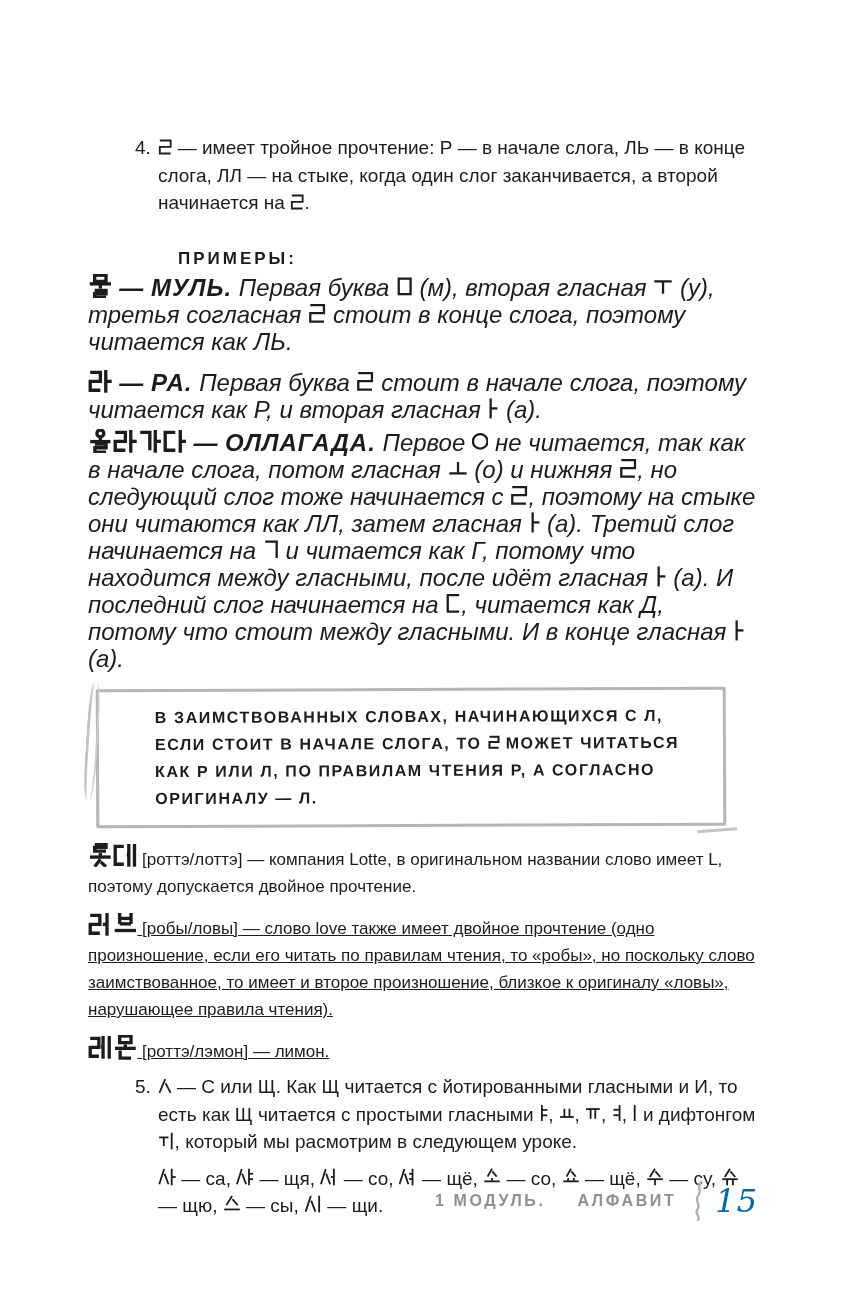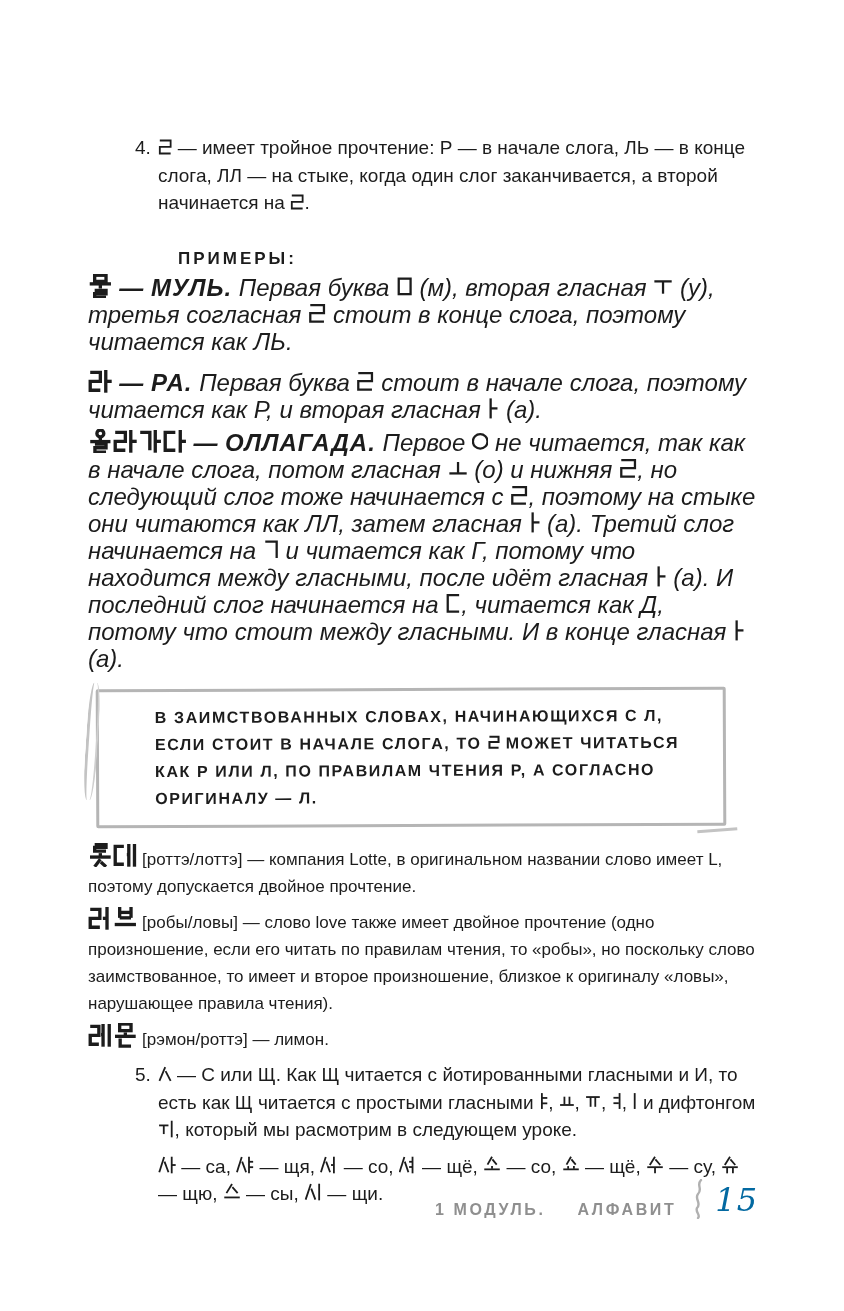--- a/index.html
+++ b/index.html
@@ -27,26 +27,26 @@
     content:"";position:absolute;left:-13px;top:-10px;height:118px;width:7px;
     border-left:3px solid #c3c3c3;border-right:2px solid #cfcfcf;
     transform:rotate(4deg);border-radius:40%;
   }
   .note-box::after{ 
     content:"";position:absolute;right:-14px;bottom:-9px;width:40px;height:0;
     border-top:3px solid #c3c3c3;transform:rotate(-4deg);
   }
   .note-text{margin:0;font-size:16px;line-height:27px;letter-spacing:1.6px;font-weight:700;}
   .loanword{margin:16px 0 0 0;font-size:17px;line-height:27px;}
-  .loanword.lw1,.loanword.lw2{margin-top:6px;}
+  .loanword.lw1,.loanword.lw2{margin-top:12px;text-decoration:underline;}
   .item5{margin-top:8px;}
   .syllables{margin:9px 0 0 70px;font-size:19px;line-height:27px;}
   .page-footer{
     position:absolute;top:1183px;right:86px;height:36px;
-    display:flex;align-items:flex-end;
+    display:flex;align-items:center;
   }
   .footer-label{color:#8f8f8f;font-size:16px;font-weight:700;letter-spacing:2.6px;}
   .footer-module{margin-right:32px;}
   .footer-section{margin-right:16px;}
   .footer-brace{margin-right:10px;}
   .page-number{
     font-family:"DejaVu Serif",serif;font-style:italic;font-size:32px;
     color:#0369a1;letter-spacing:1px;
   }
   .kr-glyph{height:0.95em;vertical-align:-0.1em;display:inline-block;}
@@ -193,21 +193,21 @@
           <polyline points="9,14 44,14 44,50 9,50 9,86 44,86" fill="none" stroke="currentColor" stroke-width="13.5" stroke-linejoin="miter"></polyline>
           <polyline points="53,47 61,47" fill="none" stroke="currentColor" stroke-width="13.5" stroke-linejoin="miter"></polyline>
           <polyline points="61,4 61,96" fill="none" stroke="currentColor" stroke-width="13.5" stroke-linejoin="miter"></polyline>
           <polyline points="86,4 86,96" fill="none" stroke="currentColor" stroke-width="13.5" stroke-linejoin="miter"></polyline>
         </svg><svg viewBox="0 0 100 100" class="kr-glyph" style="width: 0.95em;">
           <rect x="27" y="4" width="46" height="27" fill="none" stroke="currentColor" stroke-width="13.5" stroke-linejoin="miter"></rect>
           <polyline points="50,38 50,51" fill="none" stroke="currentColor" stroke-width="13.5" stroke-linejoin="miter"></polyline>
           <polyline points="8,54 92,54" fill="none" stroke="currentColor" stroke-width="13.5" stroke-linejoin="miter"></polyline>
           <polyline points="29,63 29,94 73,94" fill="none" stroke="currentColor" stroke-width="13.5" stroke-linejoin="miter"></polyline>
         </svg></span>
-    <span>[рэмон/роттэ]</span>
+    <span>[роттэ/лэмон]</span>
     <span>— лимон.</span>
   </p>
 
   <div class="list-item item5">
     <span class="num">5.</span>
     <div class="li-text"><svg viewBox="0 0 76 100" class="kr-glyph" style="width: 0.722em;">
           <polyline points="40,12 8,88" fill="none" stroke="currentColor" stroke-width="10" stroke-linejoin="miter"></polyline>
           <polyline points="42,34 70,88" fill="none" stroke="currentColor" stroke-width="10" stroke-linejoin="miter"></polyline>
         </svg> — С или Щ. Как Щ читается с йотированными гласными и И, то есть как Щ читается с простыми гласными <svg viewBox="0 0 52 100" class="kr-glyph" style="width: 0.494em;">
           <polyline points="16,6 16,94" fill="none" stroke="currentColor" stroke-width="10" stroke-linejoin="miter"></polyline>

